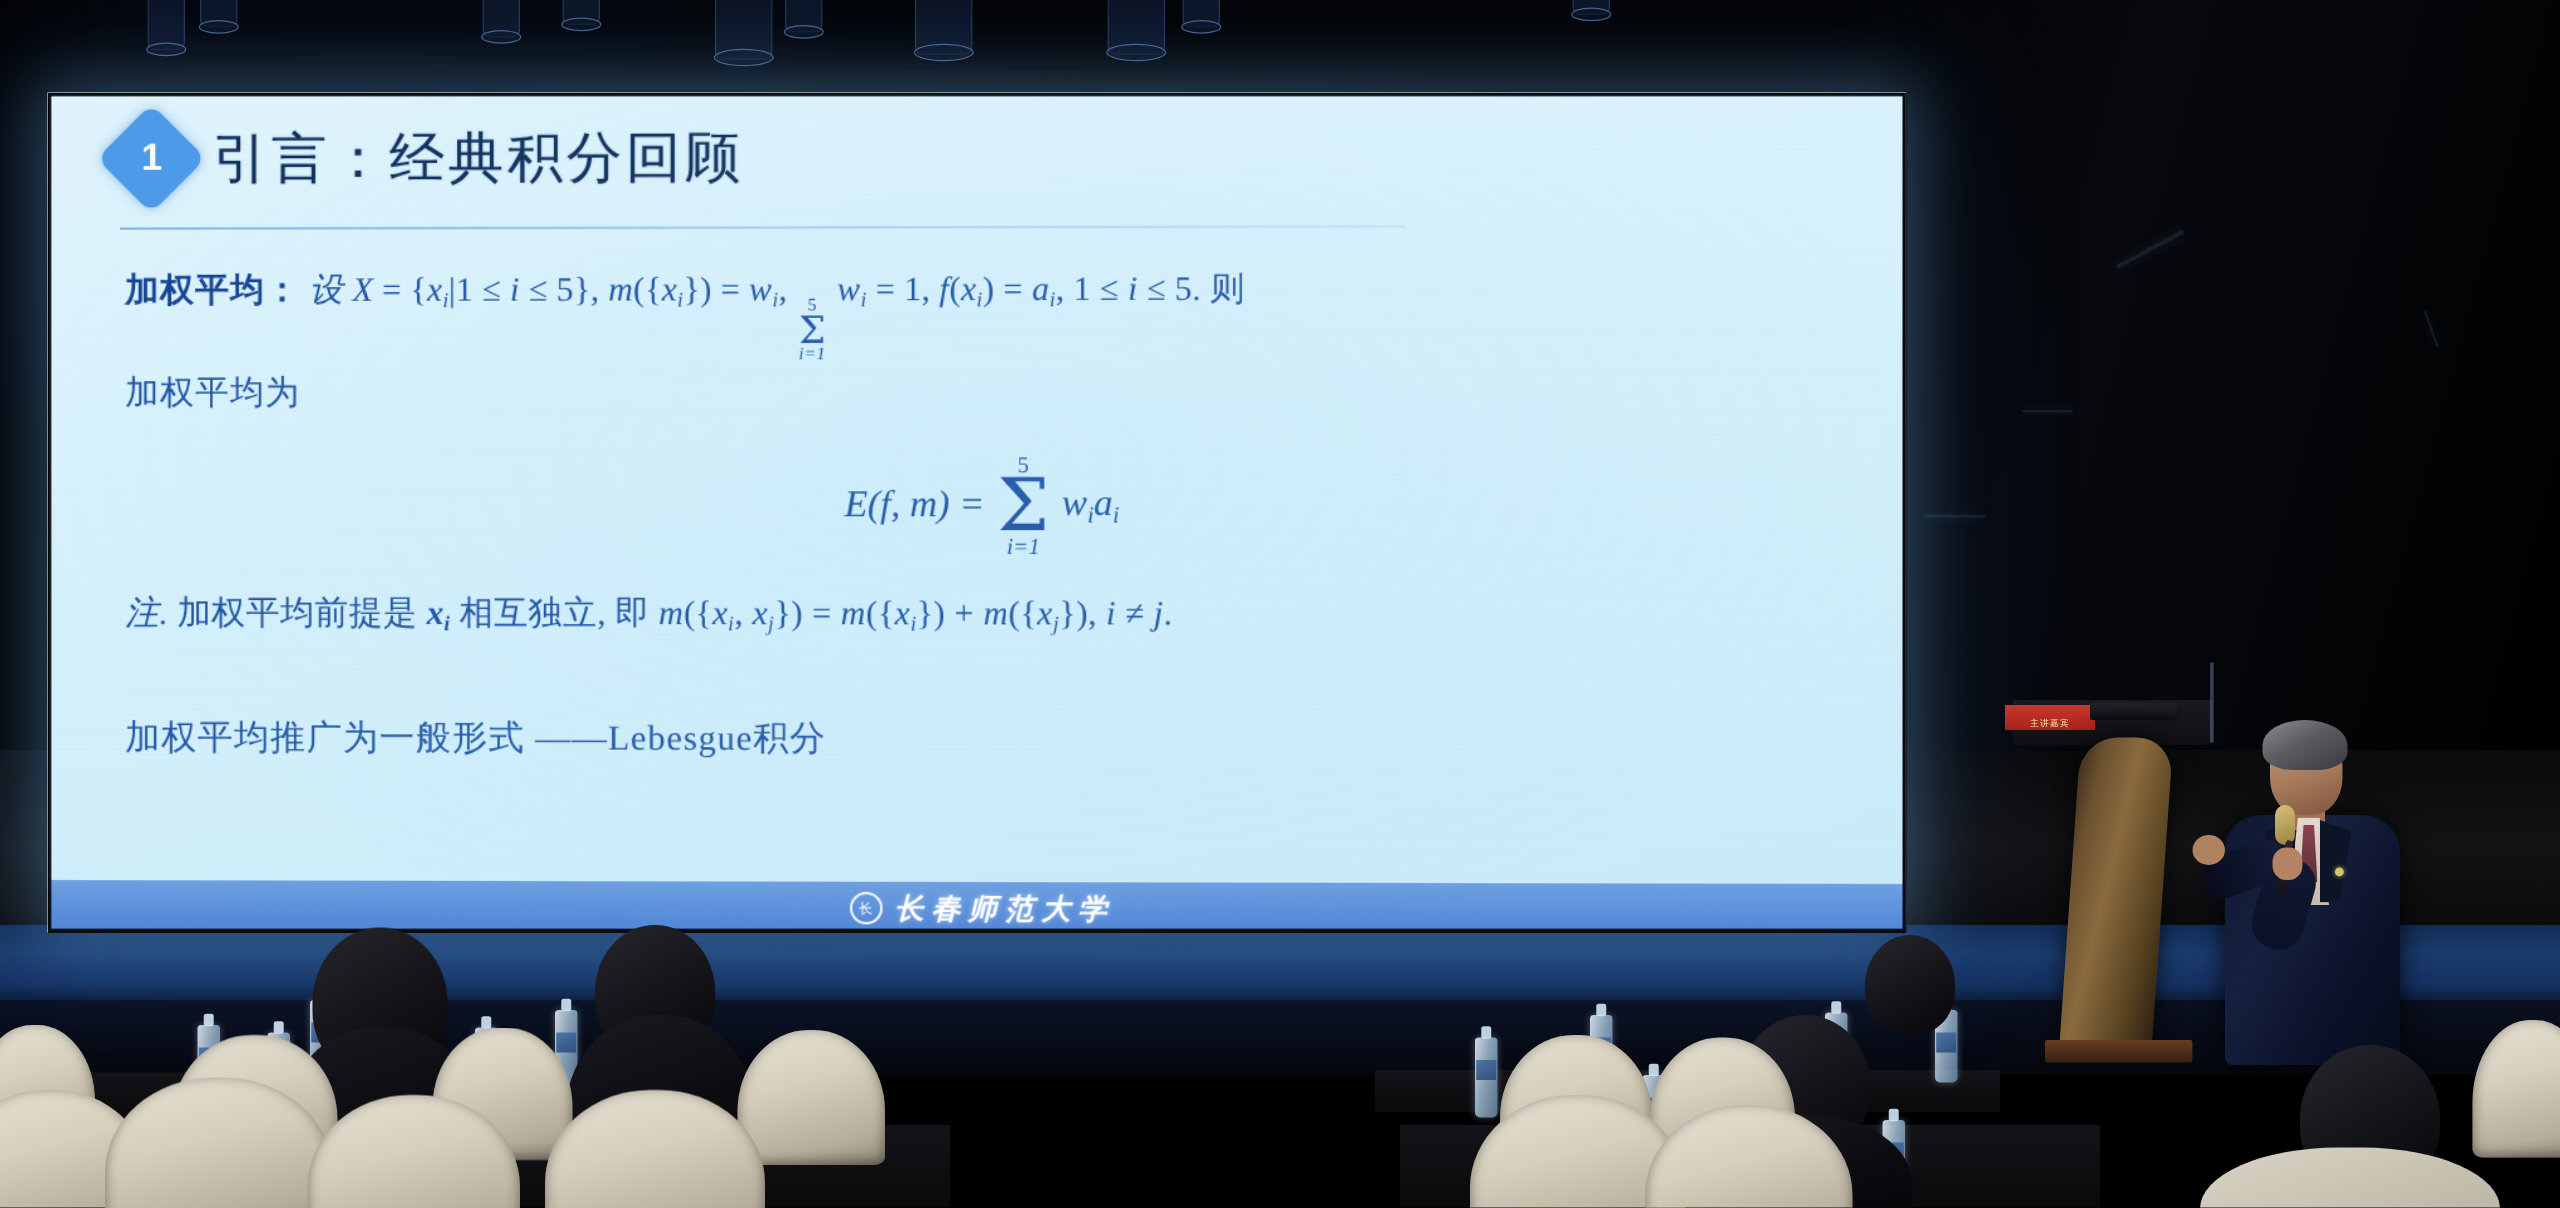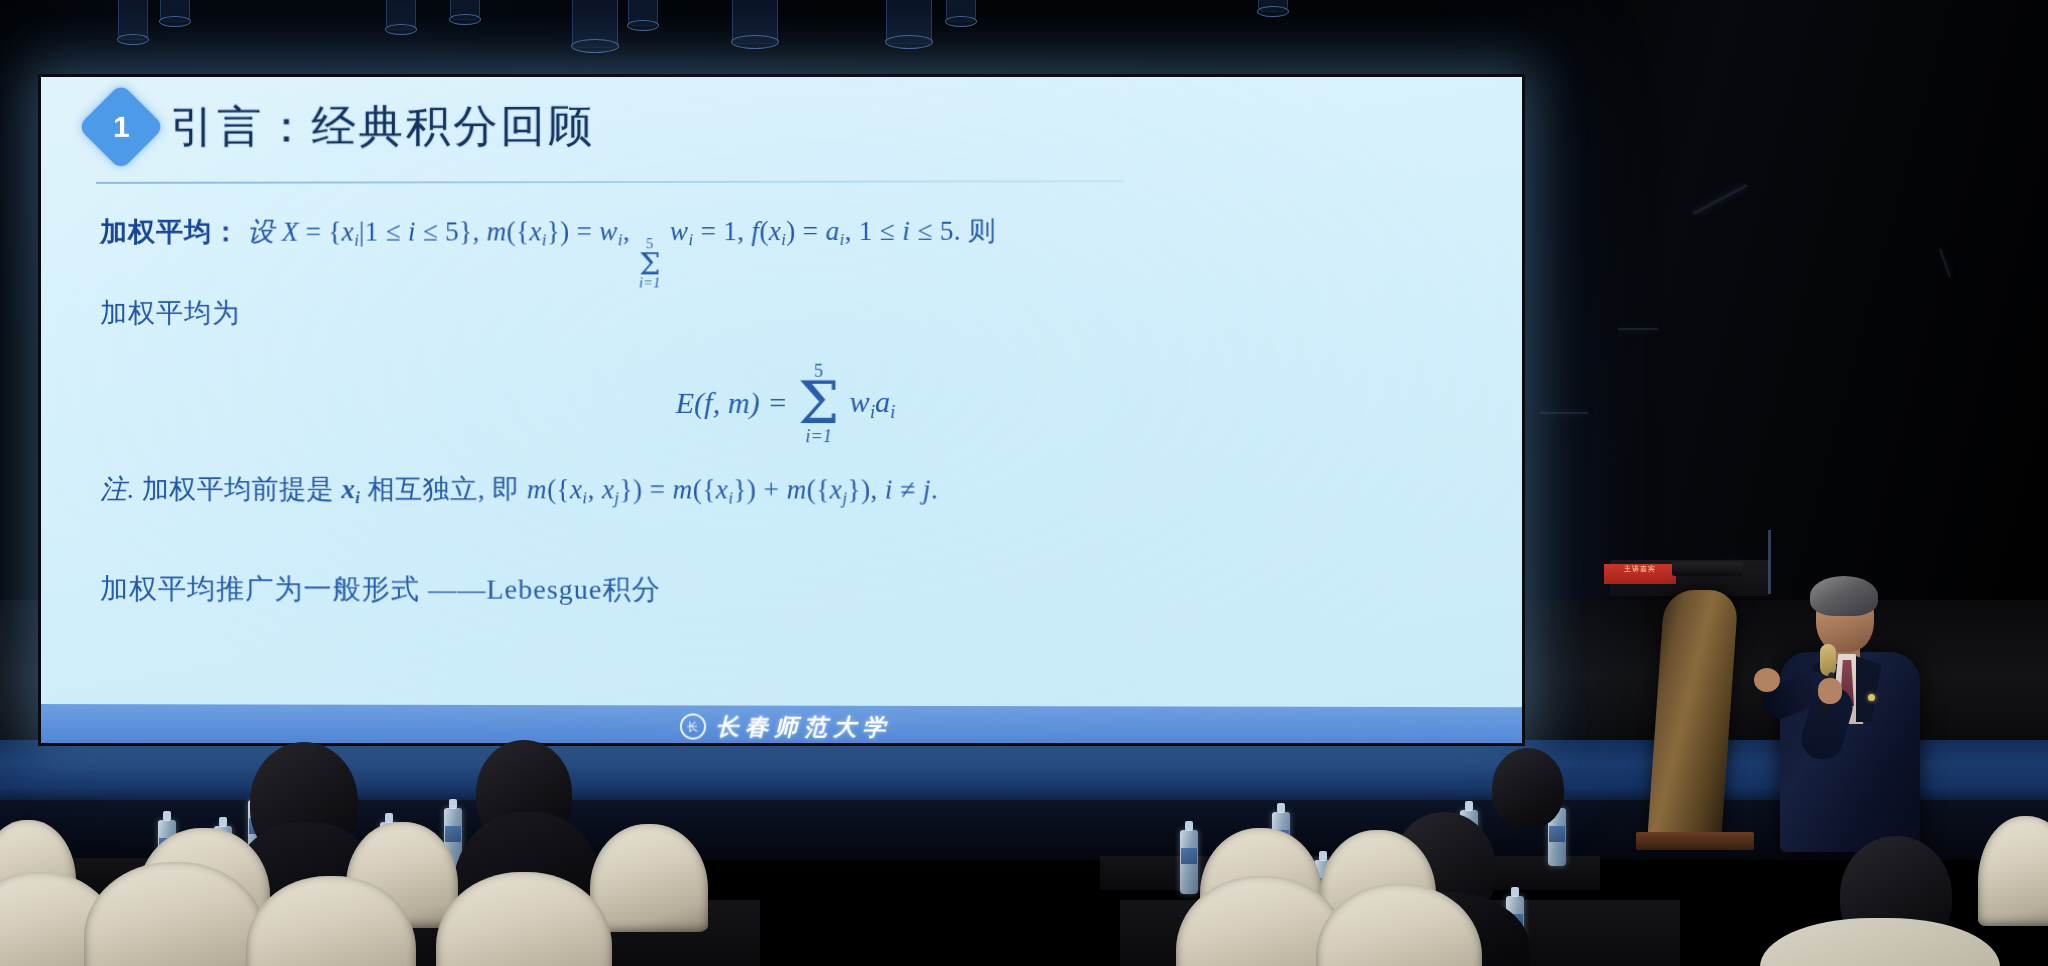--- a/index.html
+++ b/index.html
@@ -173,21 +173,21 @@
   .podium-body{
     position:absolute; left:28px; top:30px; width:74px; height:250px;
     background:linear-gradient(100deg,#3a2a1b 0%, #6b512f 18%, #8a6b3e 42%, #55401f 78%, #2c2012 100%);
     border-radius:40% 40% 12% 12% / 12% 12% 4% 4%;
     transform:skewX(-4deg);
     box-shadow:0 0 18px rgba(0,0,0,.7);
   }
   .podium-plate{
     position:absolute; left:-6px; top:4px; width:72px; height:20px;
     background:linear-gradient(180deg,#c8362c,#a6231c);
-    display:flex; align-items:flex-start; justify-content:center;
+    display:flex; align-items:flex-end; justify-content:center;
   }
   .podium-plate span{ color:#ffe9a0; font-size:7px; letter-spacing:1px; font-family:"Liberation Serif", serif;}
   .podium-laptop{
     position:absolute; left:62px; top:2px; width:70px; height:14px;
     background:linear-gradient(180deg,#222226,#0d0d10); border-radius:2px;
   }
   .podium-base{
     position:absolute; left:8px; top:272px; width:118px; height:18px;
     background:linear-gradient(180deg,#6a3c23,#36200f); border-radius:2px;
   }

